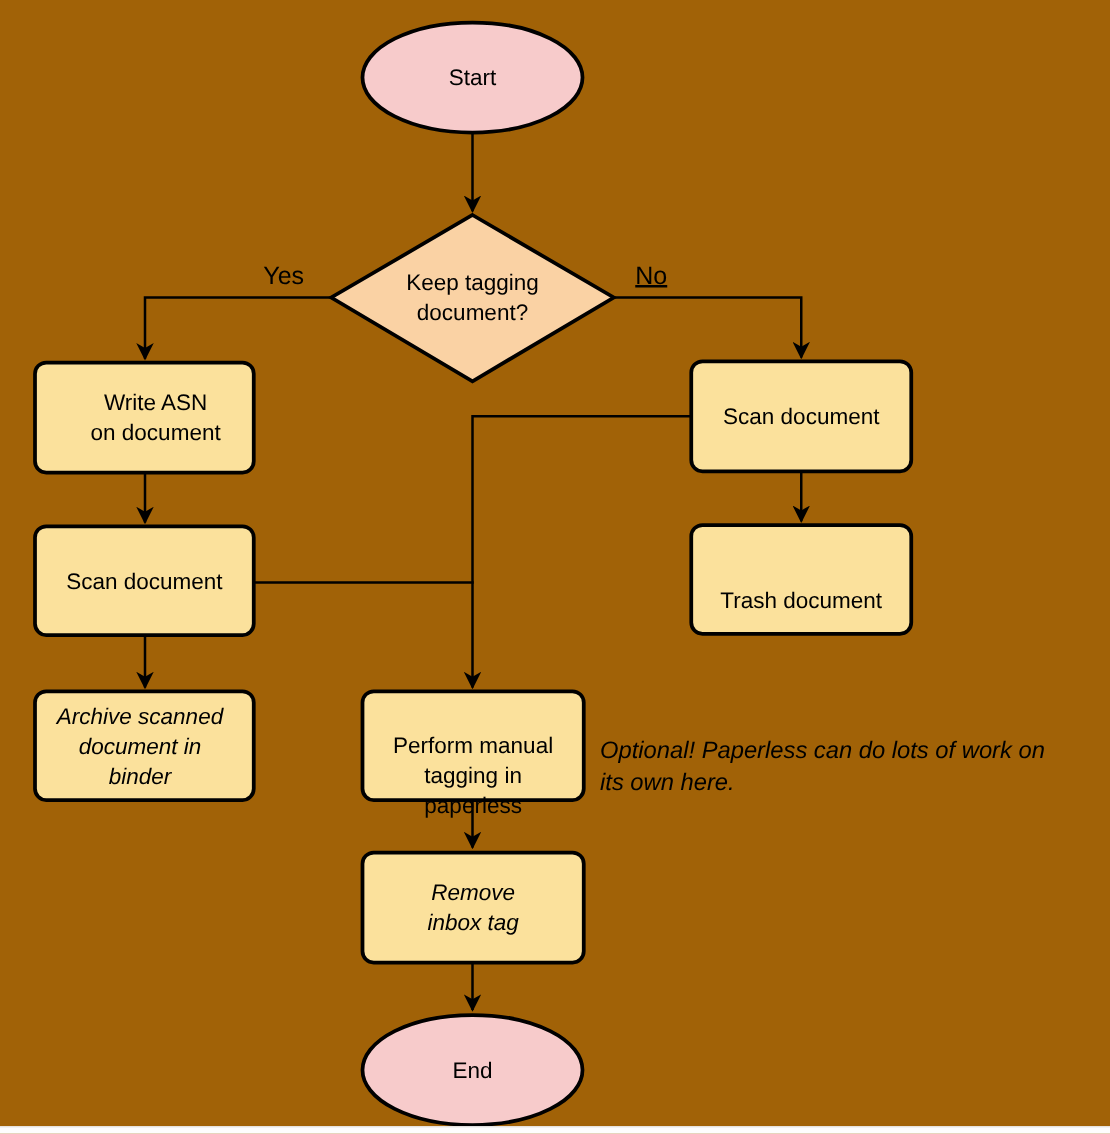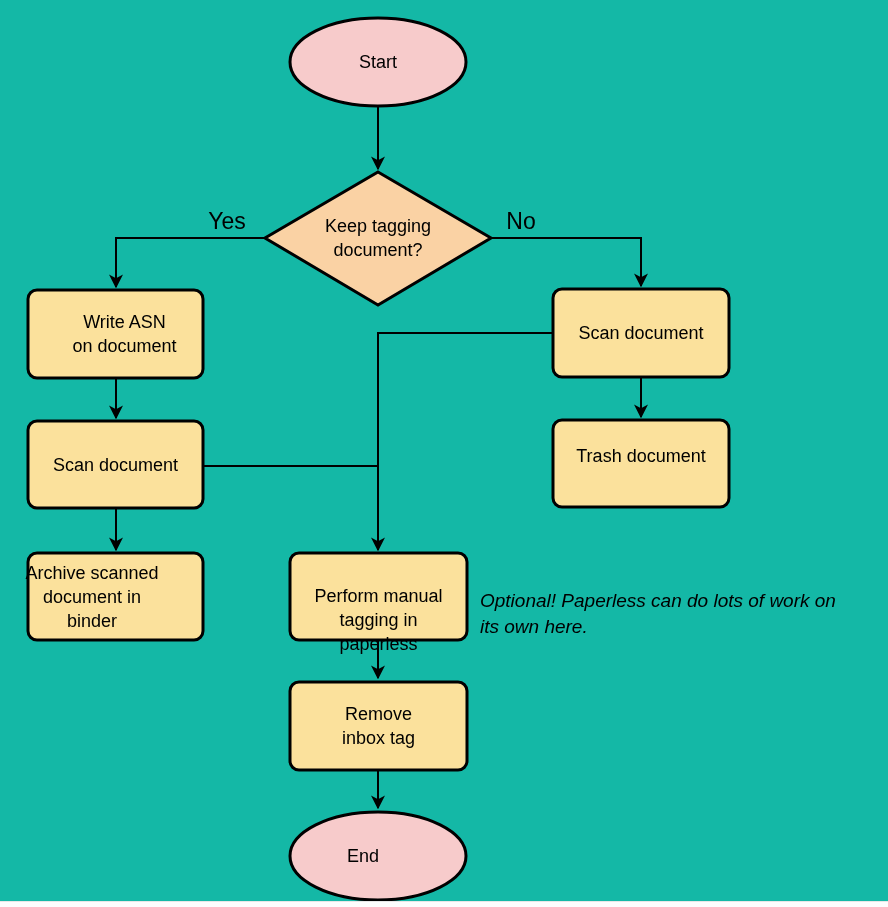--- a/index.html
+++ b/index.html
@@ -1,20 +1,20 @@
 <!DOCTYPE html>
 <html><head>
 <meta charset="utf-8">
 <style>
   html, body { margin: 0; padding: 0; background: #ffffff; }
   .canvas {
     position: relative;
     width: 888px;
     height: 907px;
-    background: #14b8a6;
+    background: #a16207;
     overflow: hidden;
     font-family: "Liberation Sans", sans-serif;
     color: #000000;
   }
   .canvas svg { position: absolute; left: 0; top: 0; }
   .edges path { fill: none; stroke: #000000; stroke-width: 2; }
   .shapes ellipse, .shapes polygon, .shapes rect {
     stroke: #000000;
     stroke-width: 3;
   }
@@ -28,21 +28,21 @@
     font-size: 18px;
     line-height: 24px;
     color: #000000;
     pointer-events: none;
   }
   .edge-label {
     position: absolute;
     display: flex;
     align-items: center;
     justify-content: center;
-    font-size: 23px;
+    font-size: 20px;
     line-height: 22px;
     color: #000000;
   }
   .annotation {
     position: absolute;
     left: 480px;
     top: 588px;
     width: 410px;
     font-size: 19px;
     line-height: 26px;
@@ -57,28 +57,28 @@
     width: 888px;
     height: 6px;
     border-top: 1px solid #e7e7e7;
     background: #fdfdfd;
   }
   
   .lbl-start       { left: 290px; top: 18px;  width: 176px; height: 88px; }
   .lbl-decision    { left: 276px; top: 196px; width: 204px; height: 84px; }
   .lbl-write-asn   { left: 28px;  top: 290px; width: 193px; height: 88px; }
   .lbl-scan-left   { left: 28px;  top: 421px; width: 175px; height: 87px; }
-  .lbl-archive     { left: 20px;  top: 553px; width: 144px; height: 87px; }
+  .lbl-archive     { left: 40px;  top: 553px; width: 144px; height: 87px; font-style: italic; }
   .lbl-scan-right  { left: 553px; top: 289px; width: 176px; height: 88px; }
-  .lbl-trash       { left: 553px; top: 412px; width: 176px; height: 87px; }
+  .lbl-trash       { left: 553px; top: 436px; width: 176px; height: 87px; }
   .lbl-perform     { left: 290px; top: 576px; width: 177px; height: 87px; }
-  .lbl-remove      { left: 290px; top: 682px; width: 177px; height: 88px; }
-  .lbl-end         { left: 275px; top: 812px; width: 176px; height: 88px; }
+  .lbl-remove      { left: 290px; top: 682px; width: 177px; height: 88px; font-style: italic; }
+  .lbl-end         { left: 290px; top: 812px; width: 176px; height: 88px; }
   .lbl-yes         { left: 197px; top: 210px; width: 60px;  height: 22px; }
-  .lbl-no          { left: 491px; top: 210px; width: 60px;  height: 22px; }
+  .lbl-no          { left: 491px; top: 210px; width: 60px;  height: 22px; text-decoration: underline; }
 </style>
 </head>
 <body>
 
 <div class="canvas">
 
   <svg width="888" height="907" viewBox="0 0 888 907">
     <defs>
       <marker id="arrow" viewBox="0 0 10 10" refX="9" refY="5" markerWidth="7" markerHeight="7" orient="auto">
         <path d="M 0 0 L 10 5 L 0 10 L 2.8 5 Z" fill="#000000"></path>

